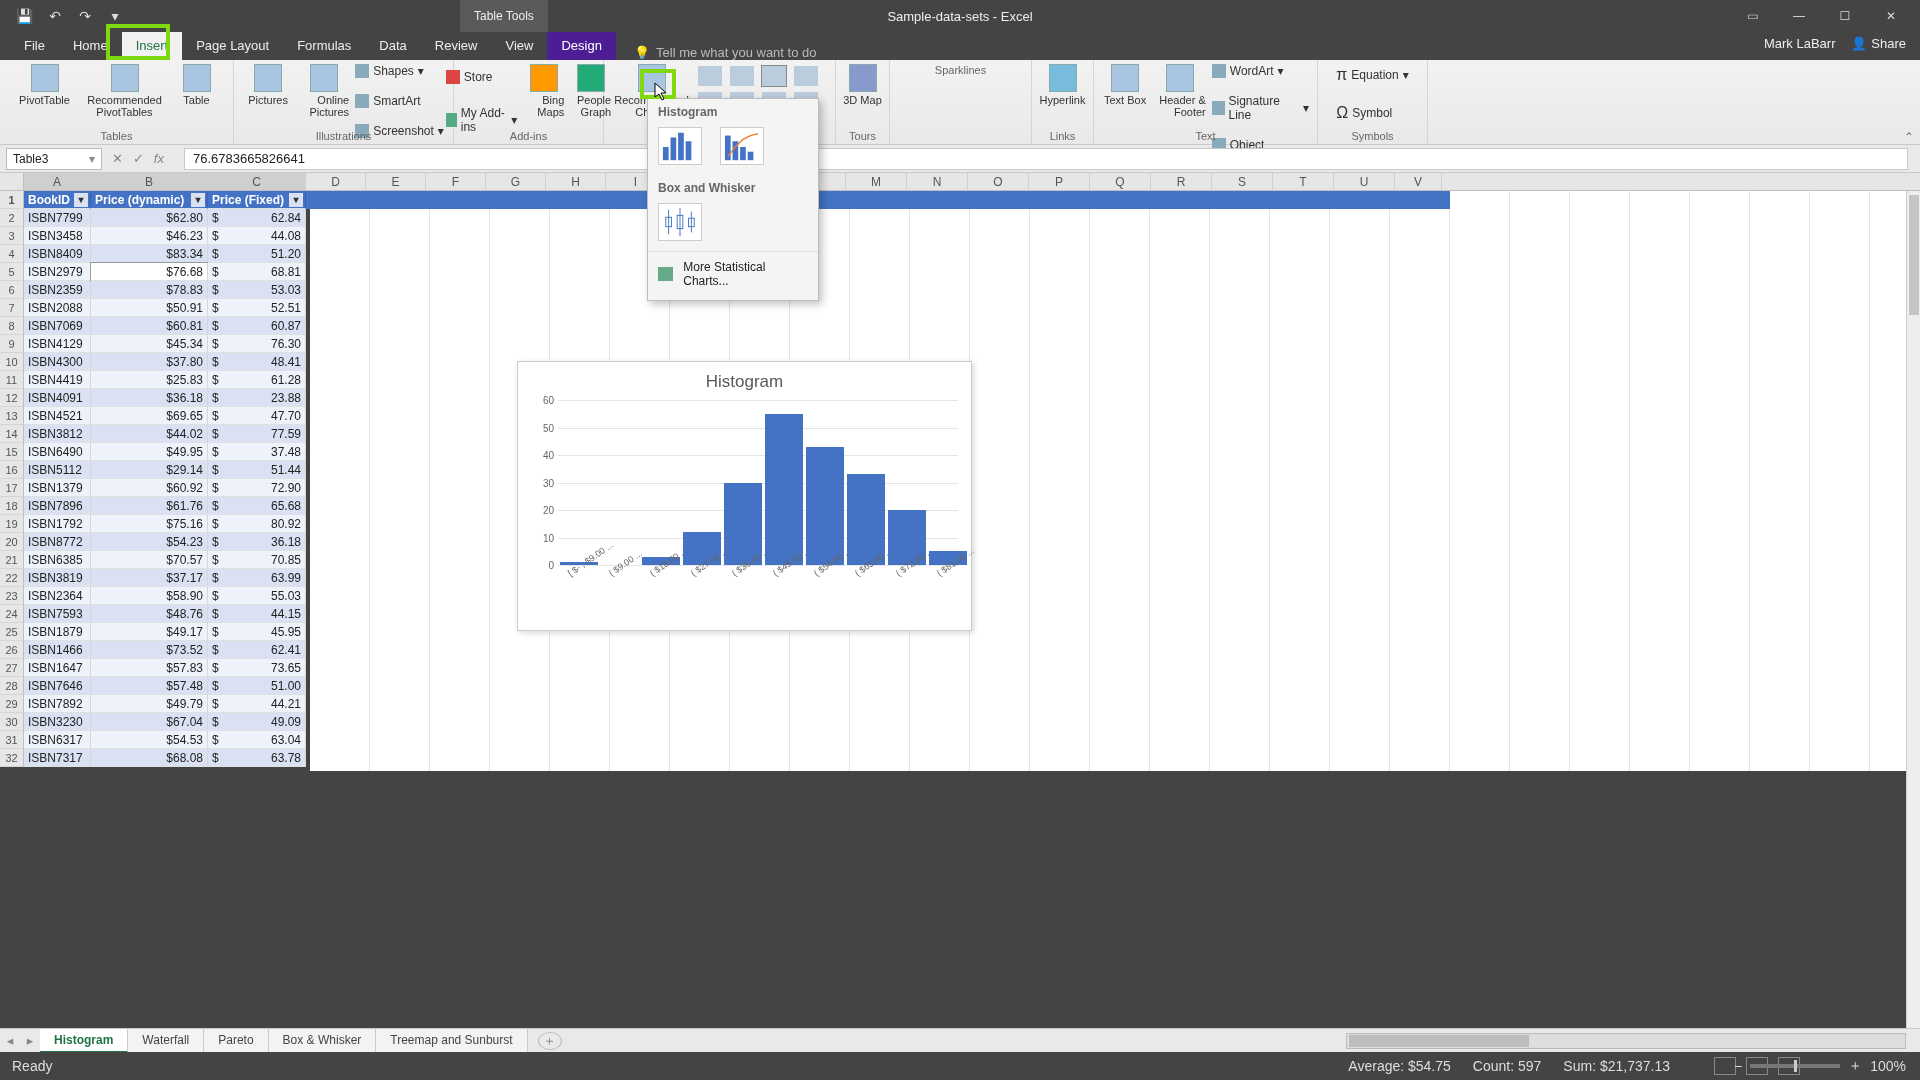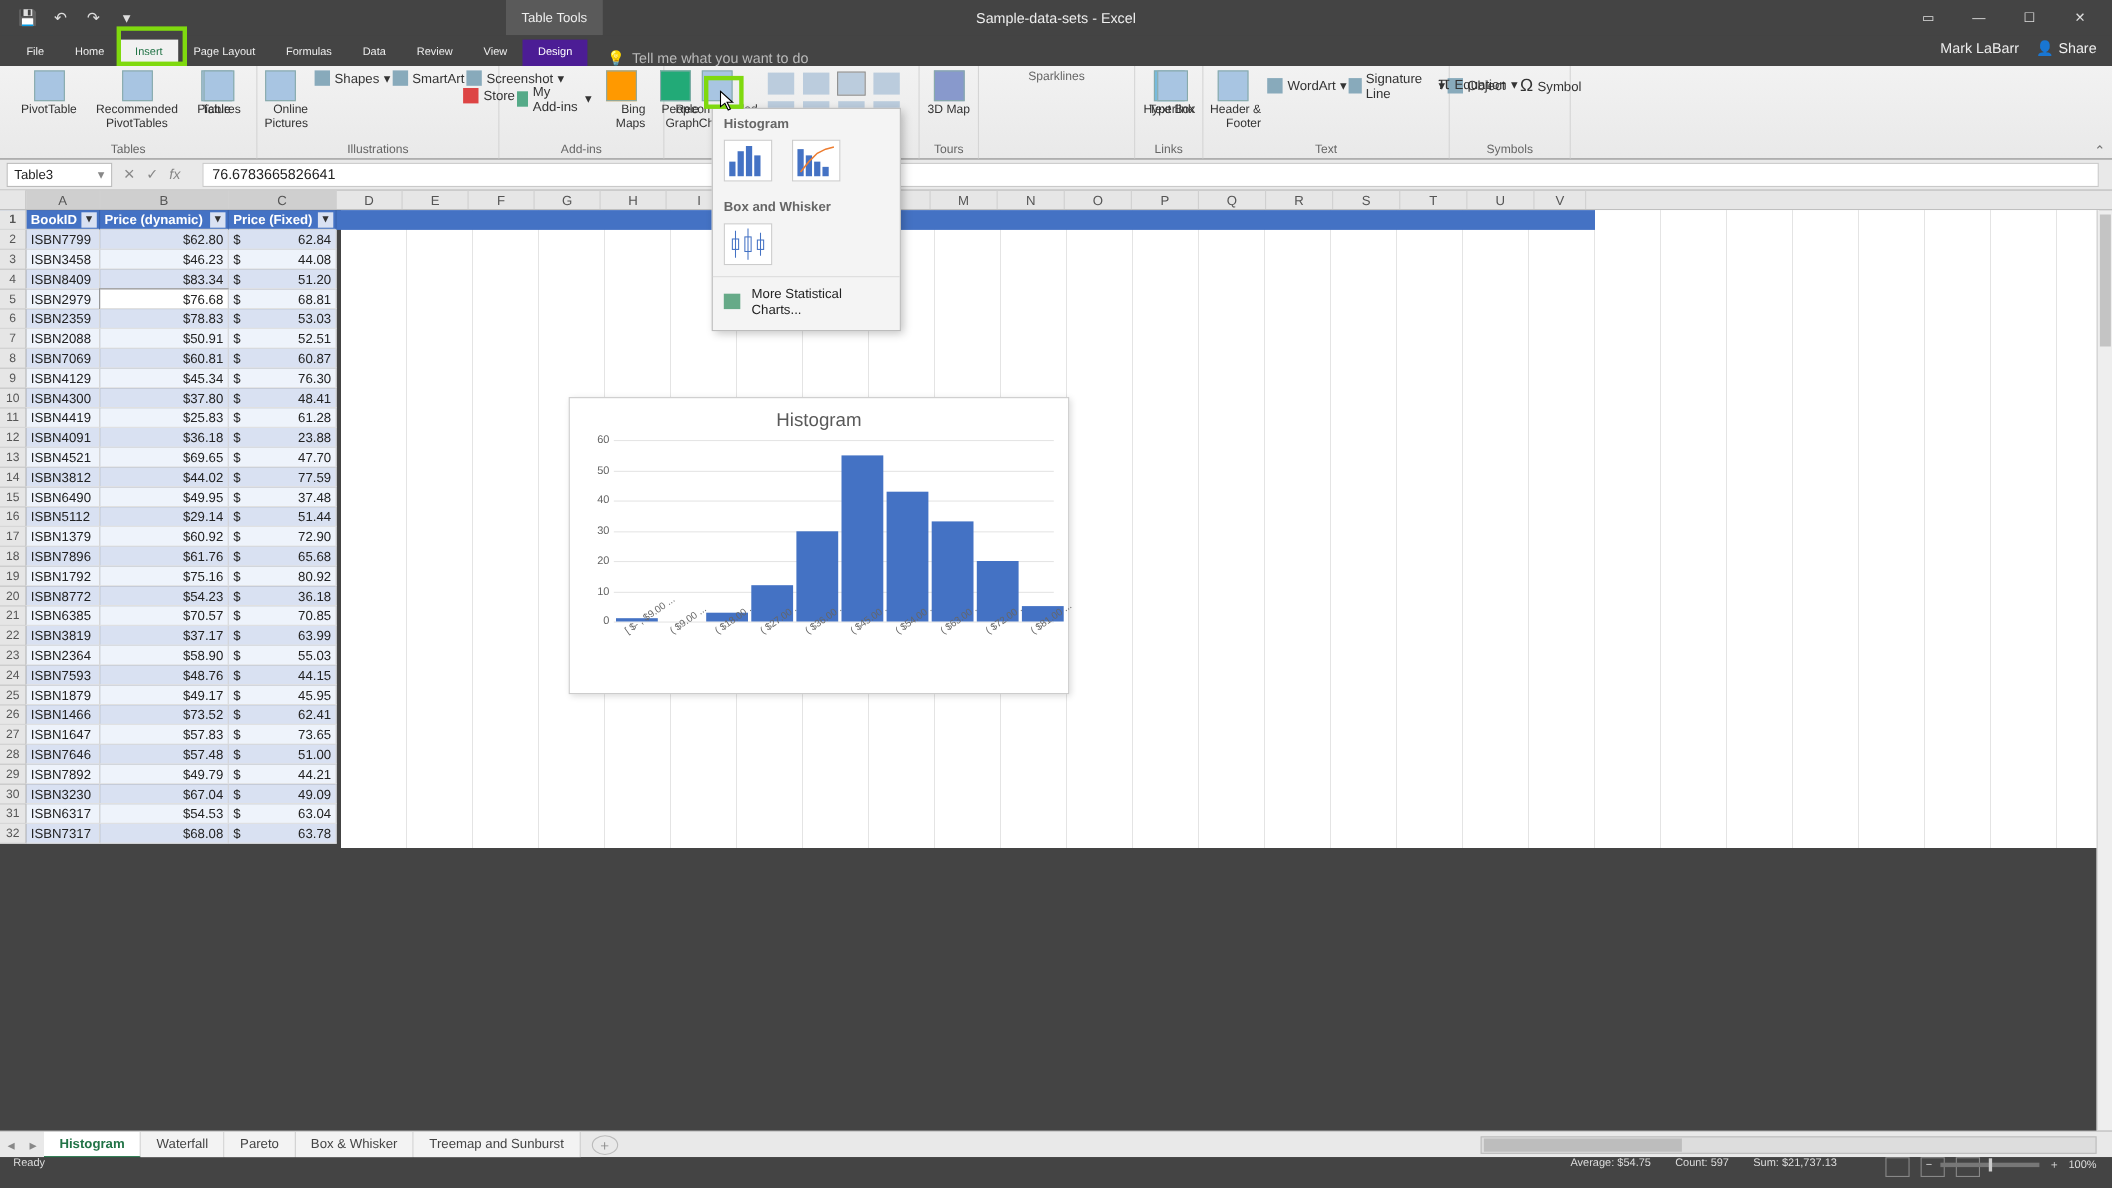--- a/index.html
+++ b/index.html
@@ -9,34 +9,34 @@
 .titlebar { height: 32px; background: #444; display: flex; align-items: center; color: #fff; position: relative; }
 .titlebar .qat { display: flex; align-items: center; gap: 4px; padding-left: 12px; }
 .titlebar .qat .qbtn { width: 26px; height: 24px; display: flex; align-items: center; justify-content: center; font-size: 14px; color: #ddd; }
 .titlebar .ctx { position: absolute; left: 460px; top: 0; height: 32px; padding: 0 14px; display: flex; align-items: center; background: #5a5a5a; color: #eee; font-size: 12px; }
 .titlebar .title { position: absolute; left: 50%; transform: translateX(-50%); font-size: 13px; color: #eee; }
 .titlebar .winbtns { position: absolute; right: 6px; top: 0; display: flex; }
 .titlebar .winbtns .wb { width: 46px; height: 32px; display: flex; align-items: center; justify-content: center; color: #ddd; font-size: 12px; }
 
 
 .tabs { height: 28px; background: #444; display: flex; align-items: flex-end; padding-left: 10px; color: #eee; position: relative; }
-.tabs .tab { padding: 6px 14px 7px; font-size: 10px; color: #eee; }
+.tabs .tab { padding: 6px 14px 7px; font-size: 13px; color: #eee; }
 .tabs .tab.active { background: #f1f1f1; color: #217346; }
 .tabs .tellme { margin-left: 18px; color: #bbb; display: flex; align-items: center; gap: 6px; }
 .tabs .rightlabels { position: absolute; right: 14px; top: 4px; display: flex; gap: 16px; color: #eee; font-size: 13px; }
 
 
 .ribbon { height: 85px; background: linear-gradient(#f2f2f2,#e9e9e9); border-bottom: 1px solid #c9c9c9; display: flex; }
 .rgroup { border-right: 1px solid #d5d5d5; padding: 4px 8px 0; display: flex; flex-direction: column; align-items: center; justify-content: space-between; }
 .rgroup .glabel { font-size: 11px; color: #666; padding-bottom: 2px; }
 .rgroup .grow { display: flex; align-items: flex-start; gap: 6px; height: 64px; }
 .bigbtn { width: 66px; display: flex; flex-direction: column; align-items: center; font-size: 11px; text-align: center; color: #333; }
 .bigbtn .icn { width: 28px; height: 28px; background: #a8c5e2; border: 1px solid #8aa; margin-bottom: 2px; }
 .bigbtn.small { width: 50px; text-align: right; }
-.stack { display: flex; gap: 2px; font-size: 12px; color: #333; }
+.stack { display: flex; flex-direction: column; gap: 16px; font-size: 12px; color: #333; }
 .stack .srow { display: flex; align-items: center; gap: 4px; }
 .stack .srow .sicon { width: 14px; height: 14px; background: #8ab; }
 .chartgrid { display: grid; grid-template-columns: repeat(4, 24px); grid-auto-rows: 22px; gap: 4px 8px; padding-top:2px;}
 .chartgrid .cg { width: 24px; height: 20px; background: #bcd; }
 
 
 .hl-insert { position: absolute; border: 4px solid #7fd90e; pointer-events: none; }
 #hl1 { left: 106px; top: 24px; width: 64px; height: 36px; z-index:50;}
 #hl2 { left: 640px; top: 69px; width: 36px; height: 30px; z-index:50;}
 
@@ -100,21 +100,21 @@
 
 .sheetbar { position: absolute; left: 0; right: 0; bottom: 28px; height: 24px; background: #e9e9e9; border-top: 1px solid #c9c9c9; display: flex; align-items: center; }
 .sheetbar .navbtn { width: 20px; text-align: center; color: #888; }
 .sheetbar .stab { padding: 4px 14px; border-right: 1px solid #ccc; font-size: 12px; background: #f3f3f3; color: #444; }
 .sheetbar .stab.active { background: #fff; color: #217346; font-weight: 600; border-bottom: 2px solid #217346; }
 .sheetbar .plus { width: 24px; height: 18px; border: 1px solid #bbb; border-radius: 50%; text-align: center; line-height: 16px; margin-left: 10px; color: #888; font-size: 13px; }
 .sheetbar .hscroll { position: absolute; right: 14px; bottom: 3px; width: 560px; height: 16px; background: #ddd; border: 1px solid #bbb; }
 .sheetbar .hscroll .thumb { position: absolute; left: 2px; top: 1px; width: 180px; height: 12px; background: #bdbdbd; }
 
 
-.statusbar { position: absolute; left: 0; right: 0; bottom: 0; height: 28px; background: #444; color: #ddd; display: flex; align-items: flex-start; font-size: 10px; padding: 0 12px; }
+.statusbar { position: absolute; left: 0; right: 0; bottom: 0; height: 28px; background: #444; color: #ddd; display: flex; align-items: center; font-size: 14px; padding: 0 12px; }
 .statusbar .stats { position: absolute; right: 250px; display: flex; gap: 22px; }
 .statusbar .viewbtns { position: absolute; right: 120px; display: flex; gap: 10px; }
 .statusbar .vb { width: 22px; height: 18px; border: 1px solid #888; }
 .statusbar .zoom { position: absolute; right: 14px; display: flex; align-items: center; gap: 8px; }
 .statusbar .zslider { width: 90px; height: 4px; background: #777; position: relative; }
 .statusbar .zslider::after { content: ""; position: absolute; left: 44px; top: -4px; width: 3px; height: 12px; background: #ccc; }
 
 
 .vscroll { position: absolute; right: 0; top: 191px; width: 14px; bottom: 52px; background: #eee; border-left: 1px solid #ccc; }
 .vscroll .thumb { position: absolute; top: 4px; left: 2px; width: 10px; height: 120px; background: #c4c4c4; }

